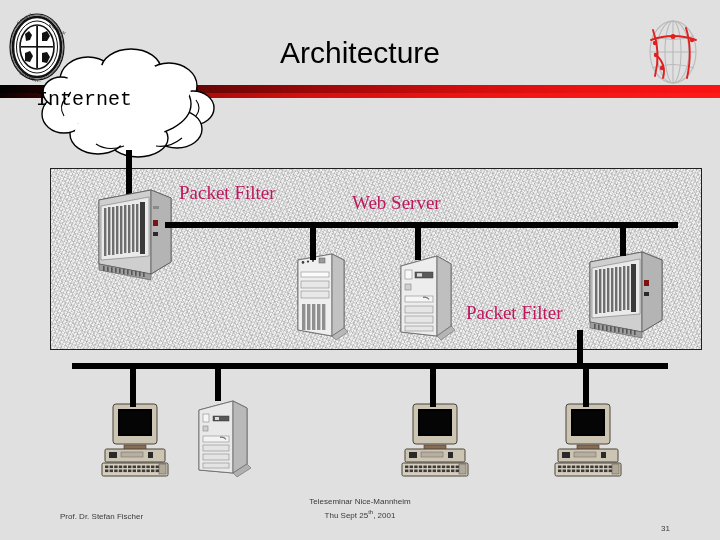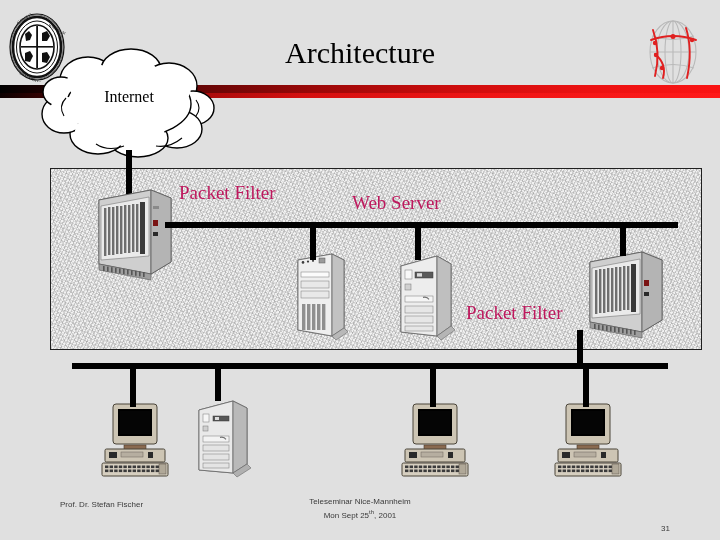--- a/index.html
+++ b/index.html
@@ -66,44 +66,43 @@
     height: 68px;
   }
 
   
   #title {
     position: absolute;
     left: 120px;
     top: 36px;
     width: 480px;
     text-align: center;
-    font-family: Liberation Serif, serif;
+    font-family: Liberation Sans, sans-serif;
     font-size: 30px;
     font-weight: 400;
     color: #000000;
     letter-spacing: 0px;
     white-space: nowrap;
   }
 
   
   #cloud {
     position: absolute;
     left: 36px;
     top: 46px;
     width: 186px;
     height: 112px;
   }
   #cloud-label {
     position: absolute;
     left: 36px;
     top: 88px;
     width: 186px;
-    text-align: center;
-    font-family: Liberation Serif, serif;
-    font-size: 16px;
+    font-family: Liberation Mono, monospace;
+    font-size: 20px;
     color: #000000;
     z-index: 6;
   }
 
   
   #dmz-box {
     position: absolute;
     left: 50px;
     top: 168px;
     width: 650px;
@@ -152,21 +151,21 @@
   .device { position: absolute; z-index: 5; }
 
   
   #footer-author, #footer-center, #footer-page {
     position: absolute;
     font-family: "Liberation Sans", sans-serif;
     font-size: 8px;
     color: #3a3a3a;
     white-space: nowrap;
   }
-  #footer-author { left: 60px;  top: 500px; }
+  #footer-author { left: 60px;  top: 512px; }
   #footer-center { left: 230px; top: 496px; width: 260px; text-align: center; white-space: normal; line-height: 11px; }
   #footer-page   { left: 646px; top: 524px; width: 24px; text-align: right; }
   #footer-center sup { font-size: 6px; vertical-align: super; }
 </style>
 </head>
 <body>
 
 <div id="slide">
 
   <div id="seal">
@@ -534,17 +533,17 @@
         <rect x="55" y="67.5" width="3.4" height="2.6"></rect>
         <rect x="59.6" y="67.5" width="3.4" height="2.6"></rect>
       </g>
       <rect x="63" y="62" width="7" height="10" fill="#b0a898" stroke="#5a5248" stroke-width="0.5"></rect>
     </svg>
   </div>
 
   <div id="footer-author">Prof. Dr. Stefan Fischer</div>
   <div id="footer-center">
     <span>Teleseminar Nice-Mannheim</span><br>
-    <span>Mon Sept 25</span><sup>th</sup><span>, 2001</span>
+    <span>Thu Sept 25</span><sup>th</sup><span>, 2001</span>
   </div>
   <div id="footer-page">31</div>
 
 </div>
 
 </body></html>

